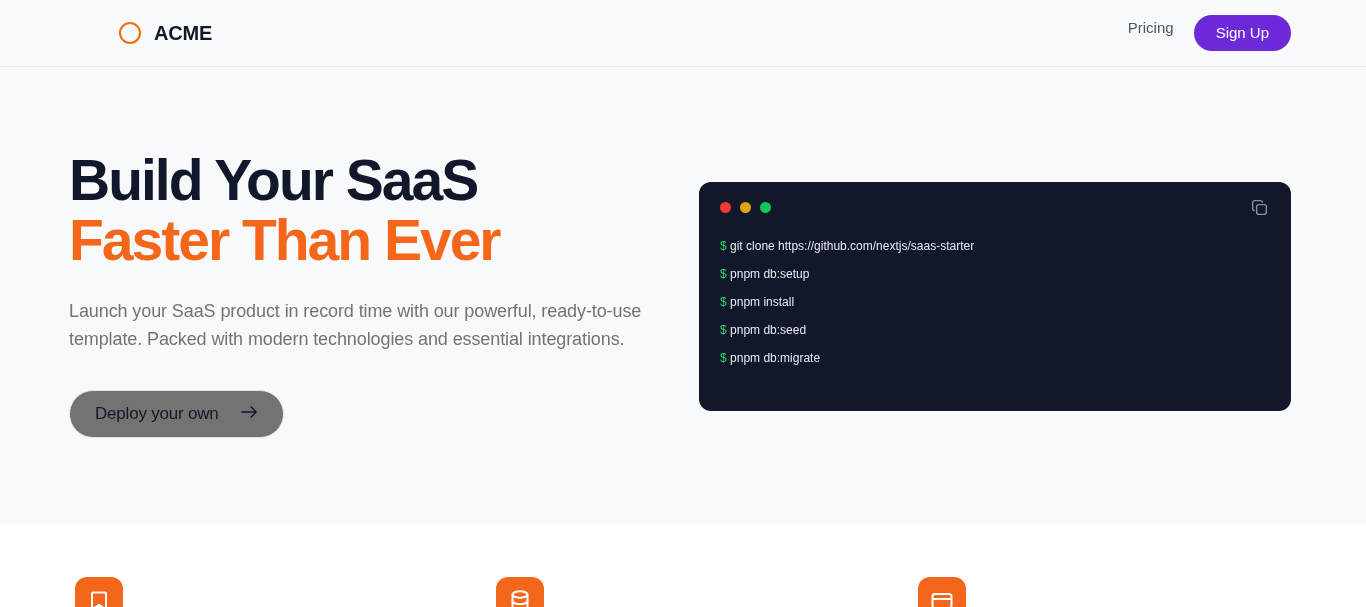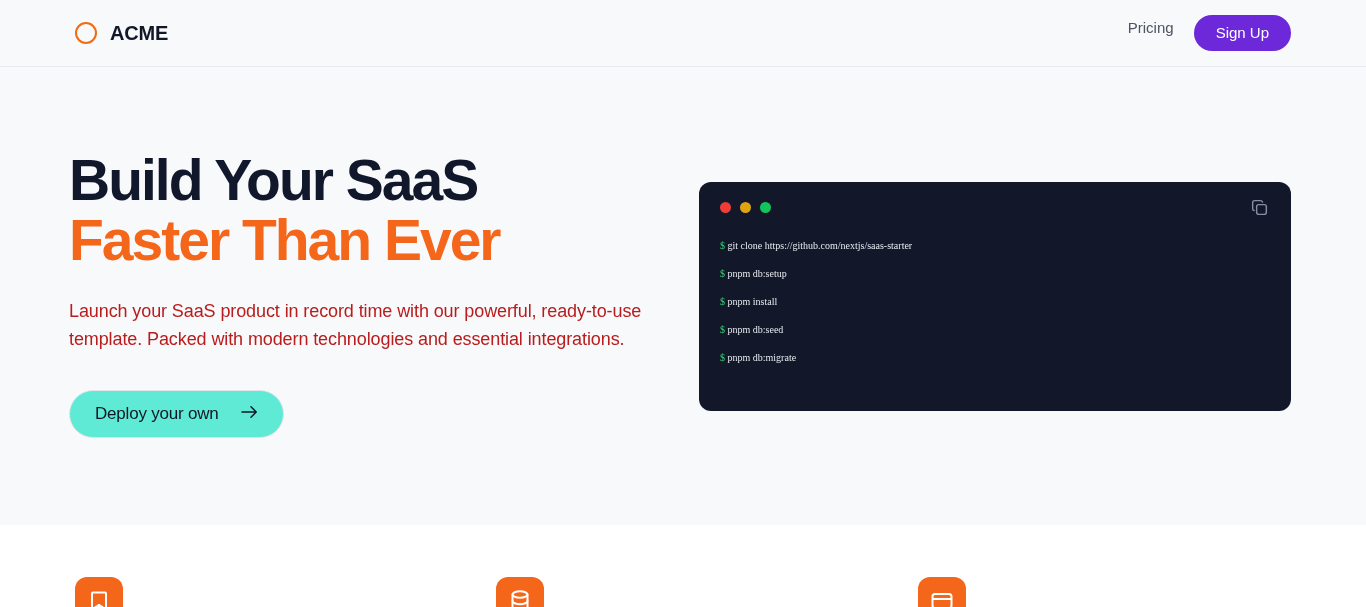--- a/index.html
+++ b/index.html
@@ -27,20 +27,21 @@
     align-items: center;
     justify-content: space-between;
     padding: 0 75px;
   }
 
   .brand {
     display: flex;
     align-items: center;
     gap: 13px;
     text-decoration: none;
+    margin-left: 44px;
   }
 
   .brand-mark {
     width: 22px;
     height: 22px;
     border: 2.6px solid #f26b0f;
     border-radius: 50%;
     display: block;
     flex: none;
   }
@@ -106,31 +107,31 @@
 
   .hero-title-accent {
     display: block;
     color: #f4661a;
   }
 
   .hero-subtitle {
     margin-top: 27px;
     font-size: 18px;
     line-height: 1.55;
-    color: #b91c1c;
+    color: #737373;
     max-width: 575px;
     letter-spacing: -0.1px;
   }
 
   .deploy-button {
     margin-top: 36px;
     display: inline-flex;
     align-items: center;
     gap: 22px;
-    background: #5eead4;
+    background: #737373;
     border: 1px solid #e3e5ea;
     border-radius: 999px;
     padding: 13px 25px;
     font-family: inherit;
     font-size: 17px;
     color: #111827;
     cursor: pointer;
     letter-spacing: -0.2px;
   }
 
@@ -169,22 +170,22 @@
     border: none;
     padding: 0;
     cursor: pointer;
     display: block;
     line-height: 0;
     opacity: 0.85;
   }
 
   .terminal-body {
     margin-top: 18px;
-    font-family: Liberation Serif, serif;
-    font-size: 10px;
+    font-family: Liberation Sans, sans-serif;
+    font-size: 12px;
     line-height: 28px;
     padding-left: 7px;
   }
 
   .term-line { white-space: pre; color: #e7e9ee; }
   .term-prompt { color: #2fd36f; }
 
   
   .features {
     background: #ffffff;

